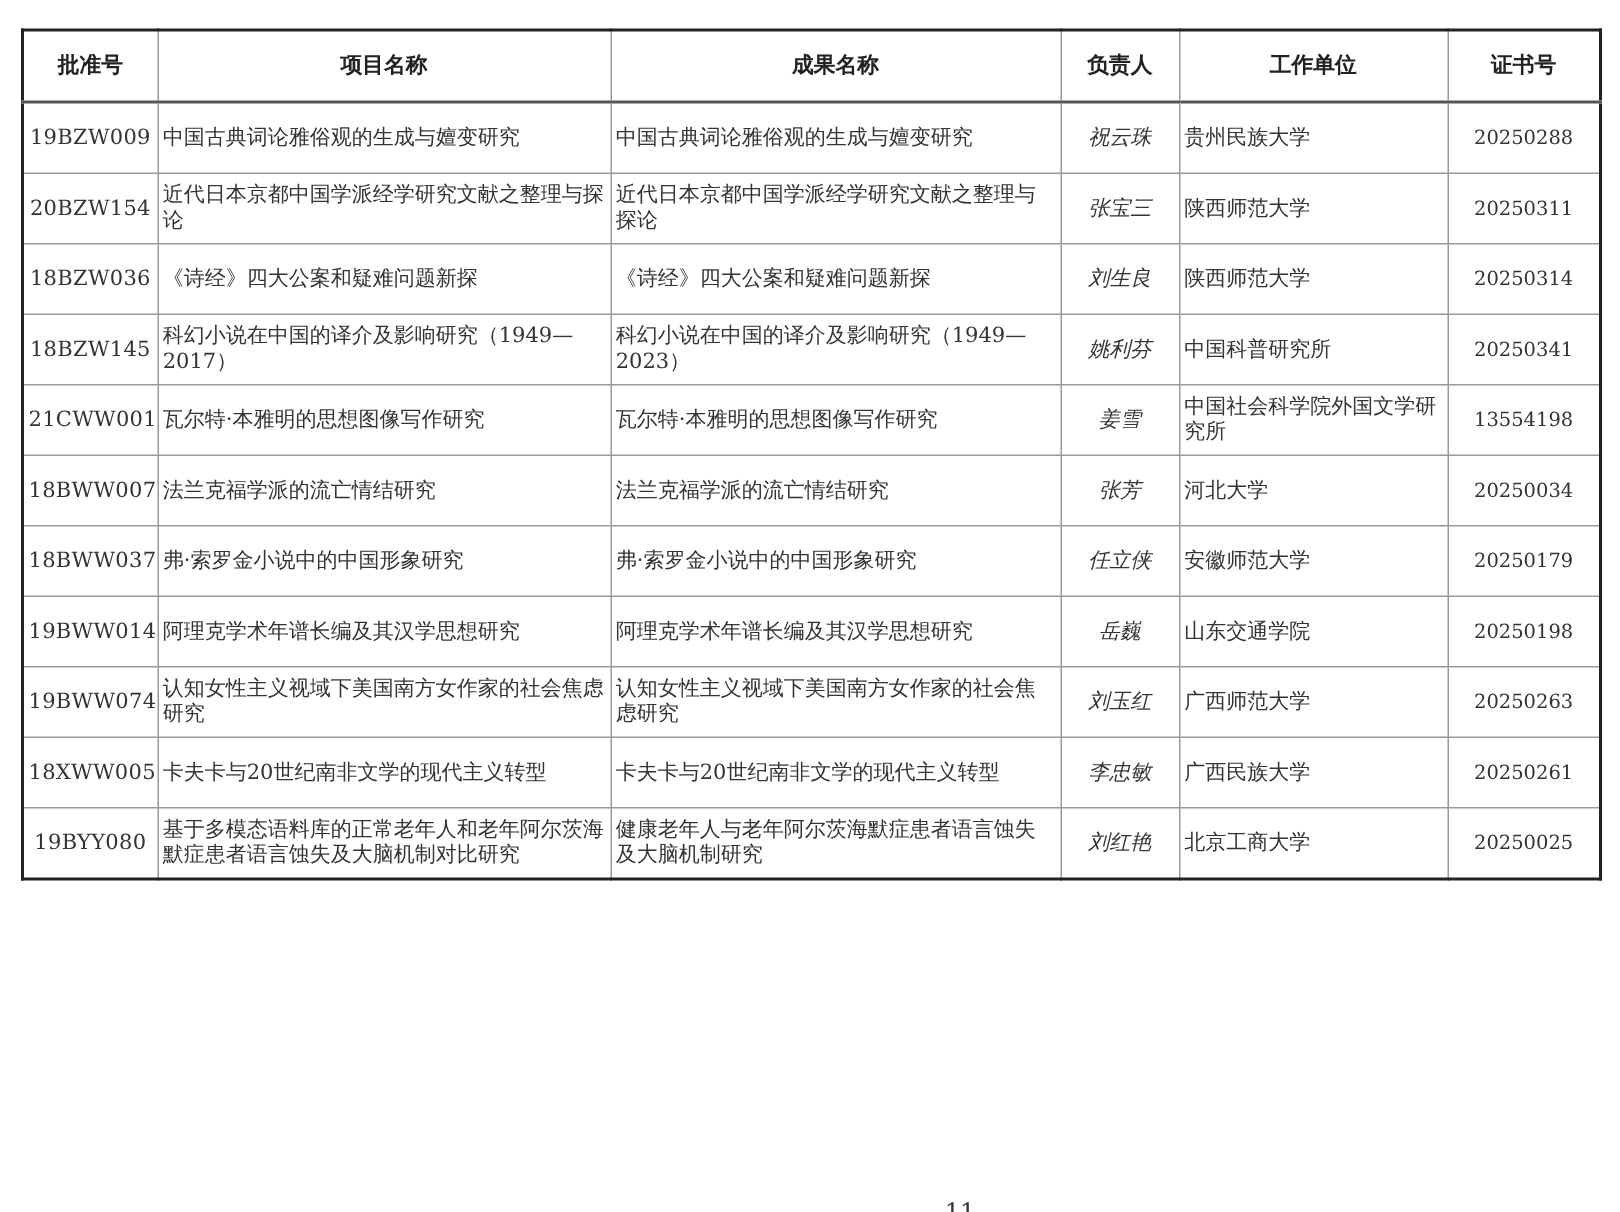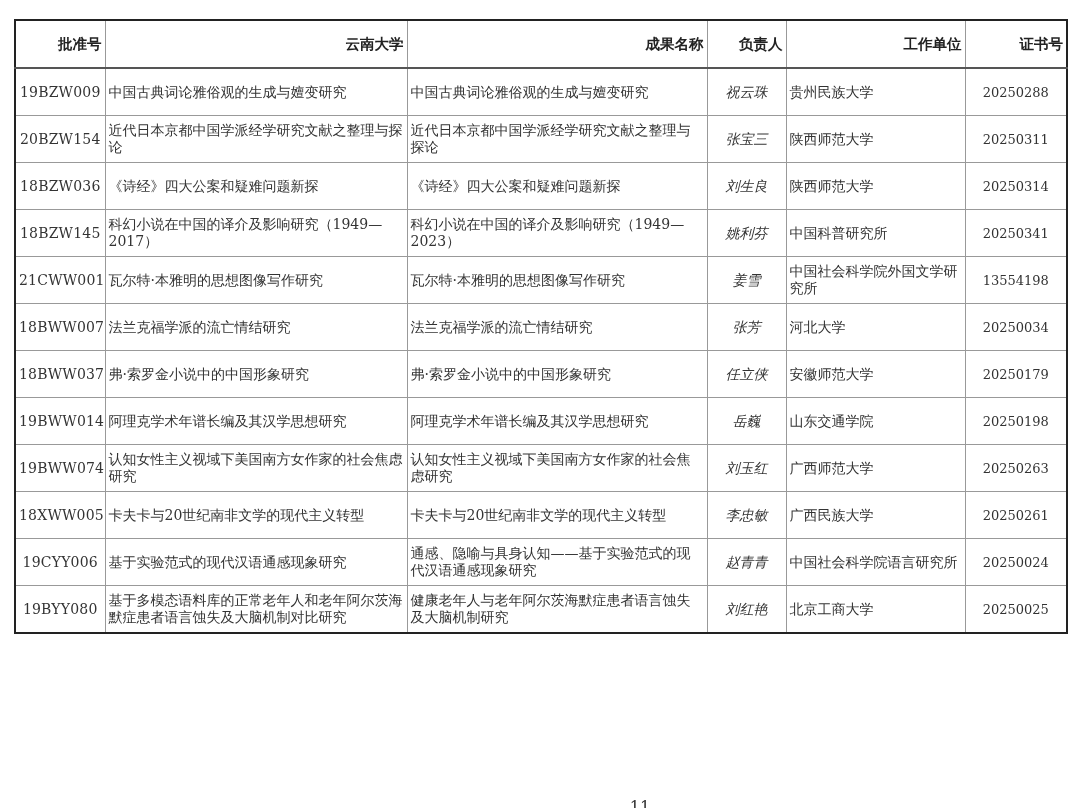--- a/index.html
+++ b/index.html
@@ -19,21 +19,21 @@
     line-height: 17px;
     vertical-align: middle;
     overflow: hidden;
   }
   .award-table th {
     height: 46px;
     font-family: "DejaVu Sans", "Liberation Sans", sans-serif;
     font-weight: bold;
     font-size: 14.5px;
     color: #222;
-    text-align: right;
+    text-align: center;
     border-bottom: 2px solid #555;
   }
   .award-table td { height: 46px; color: #333; }
   .award-table td.c-id, .award-table td.c-person, .award-table td.c-cert { text-align: center; }
   .award-table td.c-id { font-size: 14px; letter-spacing: 0.2px; }
   .award-table td.c-cert { font-size: 13px; }
   .award-table td.c-project, .award-table td.c-result, .award-table td.c-unit { text-align: left; }
   .award-table td.c-person { padding: 0 1px; white-space: nowrap; font-style: italic; }
   .award-table tr.row-sep-strong td { border-top: 1.5px solid #444; }
   .page-number {
@@ -52,21 +52,21 @@
       <col style="width:90px">
       <col style="width:302px">
       <col style="width:300px">
       <col style="width:79px">
       <col style="width:179px">
       <col style="width:102px">
     </colgroup>
     <thead>
       <tr>
         <th>批准号</th>
-        <th>云南大学</th>
+        <th>项目名称</th>
         <th>成果名称</th>
         <th>负责人</th>
         <th>工作单位</th>
         <th>证书号</th>
       </tr>
     </thead>
     <tbody>
       <tr>
         <td class="c-id">19BZW009</td>
         <td class="c-project">中国古典词论雅俗观的生成与嬗变研究</td>
@@ -140,28 +140,20 @@
         <td class="c-cert">20250263</td>
       </tr>
       <tr>
         <td class="c-id">18XWW005</td>
         <td class="c-project">卡夫卡与20世纪南非文学的现代主义转型</td>
         <td class="c-result">卡夫卡与20世纪南非文学的现代主义转型</td>
         <td class="c-person">李忠敏</td>
         <td class="c-unit">广西民族大学</td>
         <td class="c-cert">20250261</td>
       </tr>
-      <tr>
-        <td class="c-id">19CYY006</td>
-        <td class="c-project">基于实验范式的现代汉语通感现象研究</td>
-        <td class="c-result">通感、隐喻与具身认知——基于实验范式的现代汉语通感现象研究</td>
-        <td class="c-person">赵青青</td>
-        <td class="c-unit">中国社会科学院语言研究所</td>
-        <td class="c-cert">20250024</td>
-      </tr>
       <tr class="row-sep-strong">
         <td class="c-id">19BYY080</td>
         <td class="c-project">基于多模态语料库的正常老年人和老年阿尔茨海默症患者语言蚀失及大脑机制对比研究</td>
         <td class="c-result">健康老年人与老年阿尔茨海默症患者语言蚀失及大脑机制研究</td>
         <td class="c-person">刘红艳</td>
         <td class="c-unit">北京工商大学</td>
         <td class="c-cert">20250025</td>
       </tr>
     </tbody>
   </table>

